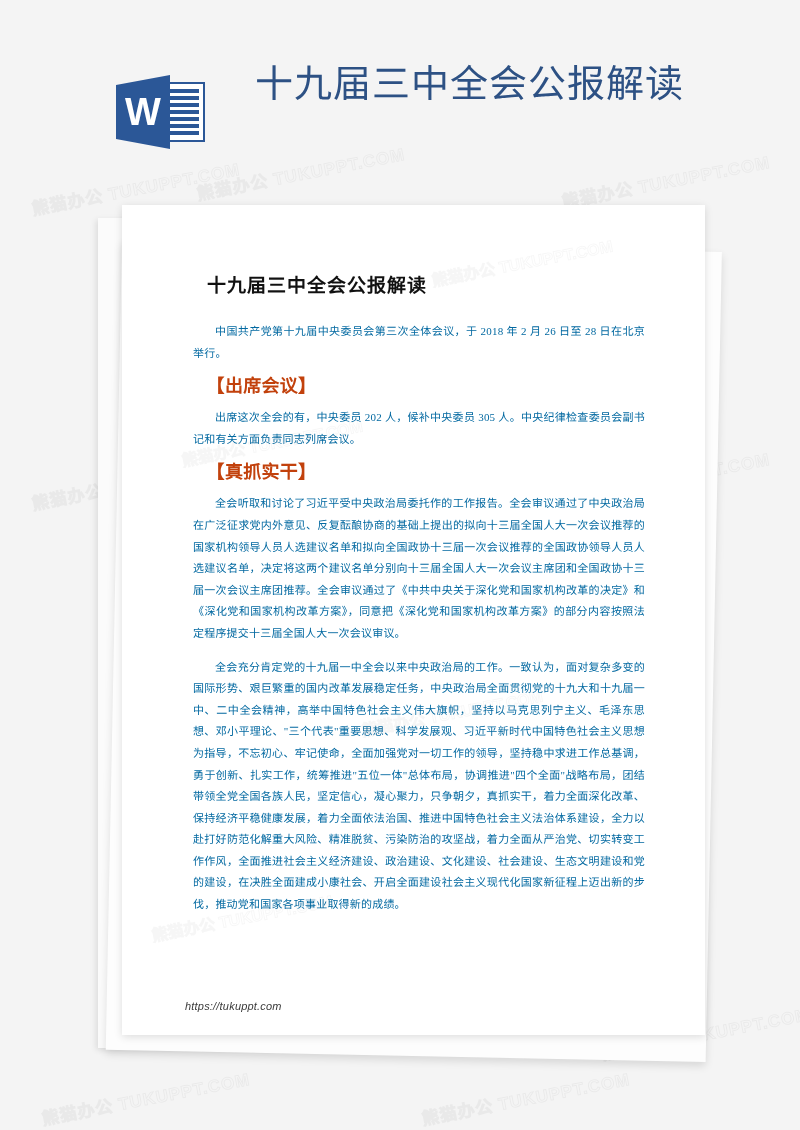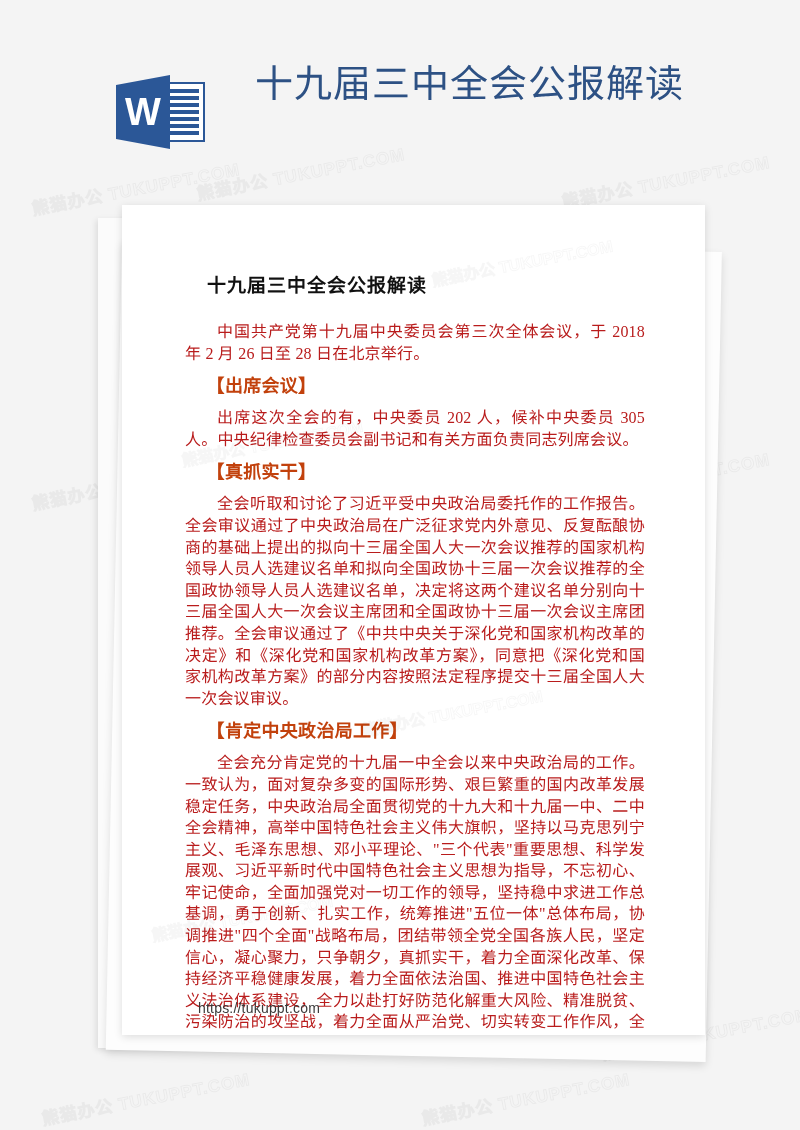--- a/index.html
+++ b/index.html
@@ -132,46 +132,47 @@
   .doc-title {
     font-family: "Liberation Serif", "DejaVu Serif", serif;
     font-size: 19px;
     font-weight: 700;
     line-height: 26px;
     letter-spacing: 1px;
     margin: 0 0 22px 22px;
     color: #111;
   }
   .para {
-    font-size: 16px;
+    font-size: 11px;
     line-height: 21.6px;
     text-align: justify;
     text-justify: inter-ideograph;
-    margin: 0 0 12px 0;
+    margin: 0 0 12px 8px;
     text-indent: 2em;
     letter-spacing: 0.2px;
-    color: #b91c1c;
+    color: #0369a1;
   }
   .section-label {
     font-size: 18px;
     font-weight: 700;
     line-height: 21px;
     margin: 0 0 10px 0;
     text-indent: 1.2em;
     letter-spacing: 0.3px;
     color: #c2410c;
   }
   .doc-footer-url {
     position: absolute;
-    left: 76px;
+    left: 63px;
     top: 795px;
     font-family: "Liberation Sans", "DejaVu Sans", sans-serif;
-    font-size: 14px;
+    font-size: 11px;
     color: #3a3a3a;
     letter-spacing: 0.2px;
+    font-style: italic;
   }
 
   
   .page-wm {
     position: absolute;
     font-family: "Liberation Sans", sans-serif;
     font-weight: 700;
     font-size: 16px;
     color: transparent;
     -webkit-text-stroke: 1px rgba(0,0,0,0.035);
@@ -227,21 +228,20 @@
 
 <div class="doc-inner">
   <div class="doc-content">
     <div class="doc-title">十九届三中全会公报解读</div>
     <div id="blocks">
         <div class="para">中国共产党第十九届中央委员会第三次全体会议，于 2018 年 2 月 26 日至 28 日在北京举行。</div>
         <div class="section-label">【出席会议】</div>
         <div class="para">出席这次全会的有，中央委员 202 人，候补中央委员 305 人。中央纪律检查委员会副书记和有关方面负责同志列席会议。</div>
         <div class="section-label">【真抓实干】</div>
         <div class="para">全会听取和讨论了习近平受中央政治局委托作的工作报告。全会审议通过了中央政治局在广泛征求党内外意见、反复酝酿协商的基础上提出的拟向十三届全国人大一次会议推荐的国家机构领导人员人选建议名单和拟向全国政协十三届一次会议推荐的全国政协领导人员人选建议名单，决定将这两个建议名单分别向十三届全国人大一次会议主席团和全国政协十三届一次会议主席团推荐。全会审议通过了《中共中央关于深化党和国家机构改革的决定》和《深化党和国家机构改革方案》，同意把《深化党和国家机构改革方案》的部分内容按照法定程序提交十三届全国人大一次会议审议。</div>
-        <div class="section-label">【肯定中央政治局工作】</div>
         <div class="para">全会充分肯定党的十九届一中全会以来中央政治局的工作。一致认为，面对复杂多变的国际形势、艰巨繁重的国内改革发展稳定任务，中央政治局全面贯彻党的十九大和十九届一中、二中全会精神，高举中国特色社会主义伟大旗帜，坚持以马克思列宁主义、毛泽东思想、邓小平理论、"三个代表"重要思想、科学发展观、习近平新时代中国特色社会主义思想为指导，不忘初心、牢记使命，全面加强党对一切工作的领导，坚持稳中求进工作总基调，勇于创新、扎实工作，统筹推进"五位一体"总体布局，协调推进"四个全面"战略布局，团结带领全党全国各族人民，坚定信心，凝心聚力，只争朝夕，真抓实干，着力全面深化改革、保持经济平稳健康发展，着力全面依法治国、推进中国特色社会主义法治体系建设，全力以赴打好防范化解重大风险、精准脱贫、污染防治的攻坚战，着力全面从严治党、切实转变工作作风，全面推进社会主义经济建设、政治建设、文化建设、社会建设、生态文明建设和党的建设，在决胜全面建成小康社会、开启全面建设社会主义现代化国家新征程上迈出新的步伐，推动党和国家各项事业取得新的成绩。</div>
       </div>
   </div>
   <div class="doc-footer-url">https://tukuppt.com</div>
 </div>
 
 <span class="page-wm" style="left: 180px; top: 430px;">熊猫办公 TUKUPPT.COM</span>
 <span class="page-wm" style="left: 360px; top: 700px;">熊猫办公 TUKUPPT.COM</span>
 <span class="page-wm" style="left: 150px; top: 905px;">熊猫办公 TUKUPPT.COM</span>
 <span class="page-wm" style="left: 430px; top: 250px;">熊猫办公 TUKUPPT.COM</span>

